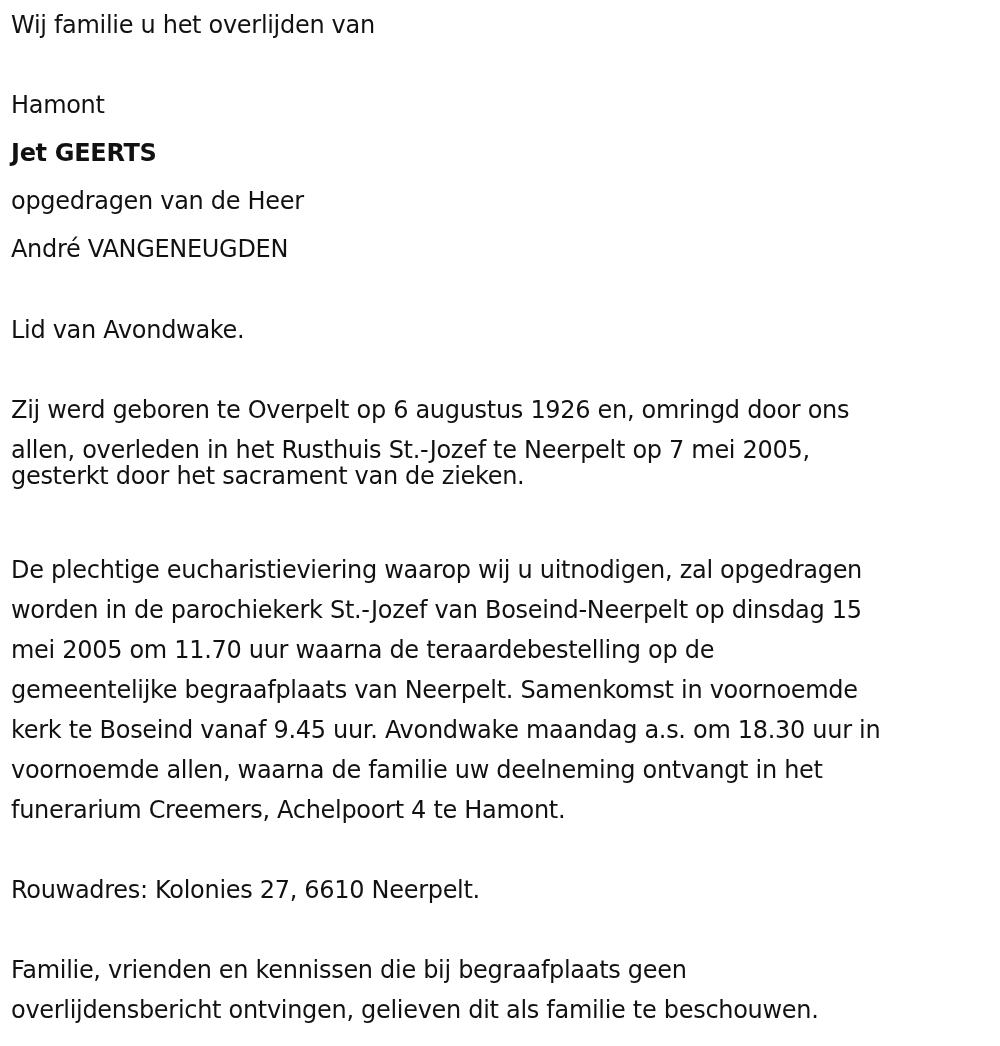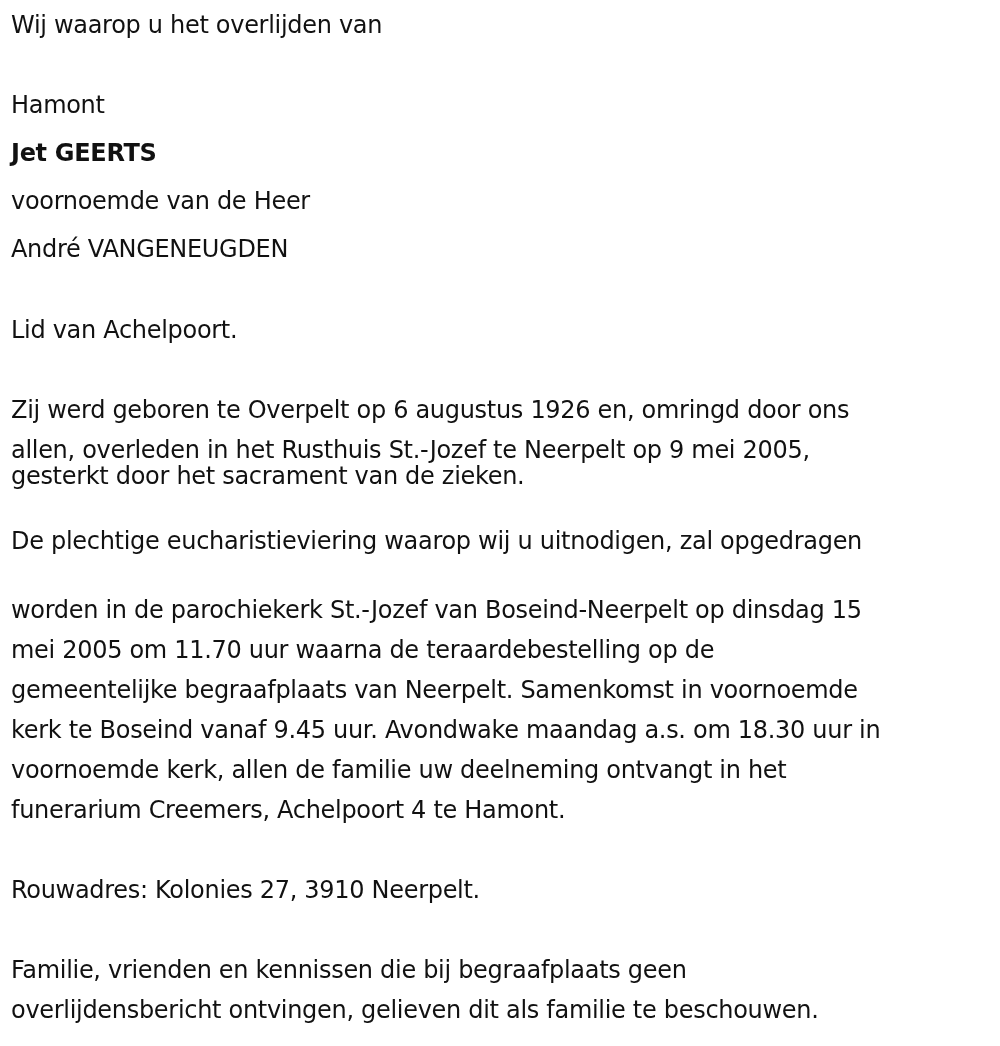--- a/index.html
+++ b/index.html
@@ -11,38 +11,38 @@
       letter-spacing: -0.3px;
     }
     .doc { position: relative; padding-left: 11px; }
     .line { position: absolute; left: 11px; white-space: nowrap; line-height: 30px; }
     .bold { font-weight: bold; }
   </style>
 </head>
 <body>
 
 <div class="doc">
-  <div class="line" style="top:10px">Wij waarop u het overlijden van</div>
+  <div class="line" style="top:10px">Wij familie u het overlijden van</div>
 
   <div class="line" style="top:90px">Hamont</div>
   <div class="line bold" style="top:138px">Jet GEERTS</div>
-  <div class="line" style="top:186px">voornoemde van de Heer</div>
+  <div class="line" style="top:186px">opgedragen van de Heer</div>
   <div class="line" style="top:234px">André VANGENEUGDEN</div>
 
-  <div class="line" style="top:315px">Lid van Achelpoort.</div>
+  <div class="line" style="top:315px">Lid van Avondwake.</div>
 
   <div class="line" style="top:395px">Zij werd geboren te Overpelt op 6 augustus 1926 en, omringd door ons</div>
-  <div class="line" style="top:435px">allen, overleden in het Rusthuis St.-Jozef te Neerpelt op 9 mei 2005,</div>
+  <div class="line" style="top:435px">allen, overleden in het Rusthuis St.-Jozef te Neerpelt op 7 mei 2005,</div>
   <div class="line" style="top:461px">gesterkt door het sacrament van de zieken.</div>
 
-  <div class="line" style="top:526px">De plechtige eucharistieviering waarop wij u uitnodigen, zal opgedragen</div>
+  <div class="line" style="top:555px">De plechtige eucharistieviering waarop wij u uitnodigen, zal opgedragen</div>
   <div class="line" style="top:595px">worden in de parochiekerk St.-Jozef van Boseind-Neerpelt op dinsdag 15</div>
   <div class="line" style="top:635px">mei 2005 om 11.70 uur waarna de teraardebestelling op de</div>
   <div class="line" style="top:675px">gemeentelijke begraafplaats van Neerpelt. Samenkomst in voornoemde</div>
   <div class="line" style="top:715px">kerk te Boseind vanaf 9.45 uur. Avondwake maandag a.s. om 18.30 uur in</div>
-  <div class="line" style="top:755px">voornoemde kerk, allen de familie uw deelneming ontvangt in het</div>
+  <div class="line" style="top:755px">voornoemde allen, waarna de familie uw deelneming ontvangt in het</div>
   <div class="line" style="top:795px">funerarium Creemers, Achelpoort 4 te Hamont.</div>
 
-  <div class="line" style="top:875px">Rouwadres: Kolonies 27, 3910 Neerpelt.</div>
+  <div class="line" style="top:875px">Rouwadres: Kolonies 27, 6610 Neerpelt.</div>
 
   <div class="line" style="top:955px">Familie, vrienden en kennissen die bij begraafplaats geen</div>
   <div class="line" style="top:995px">overlijdensbericht ontvingen, gelieven dit als familie te beschouwen.</div>
 </div>
 
 </body></html>

